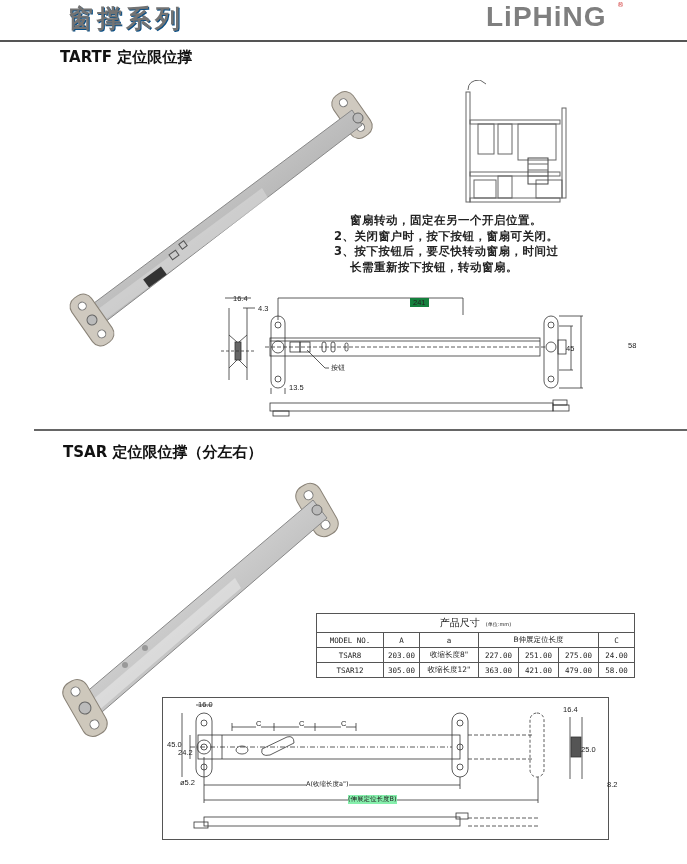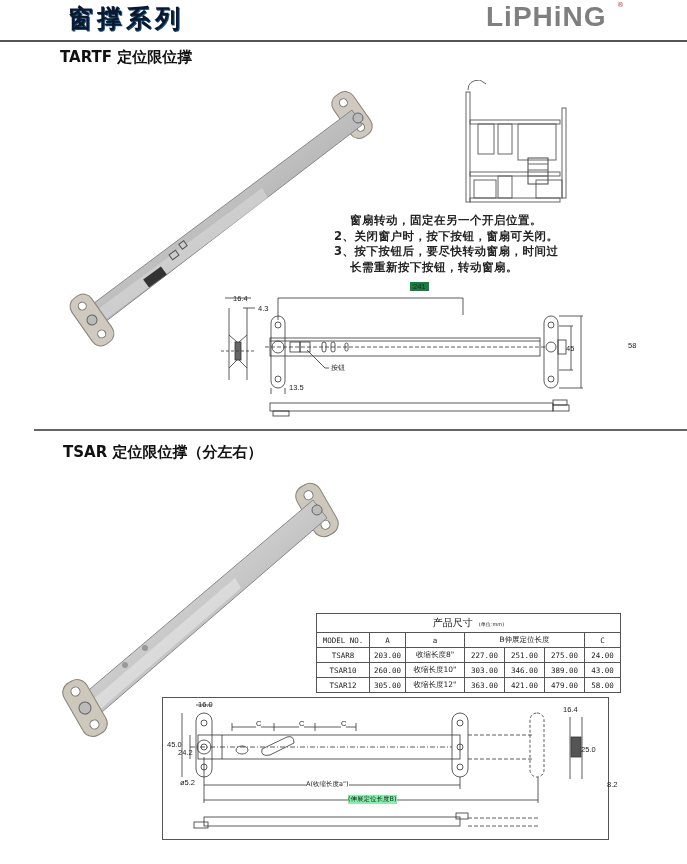--- a/index.html
+++ b/index.html
@@ -1,21 +1,21 @@
 <!DOCTYPE html>
 <html><head>
 <meta charset="utf-8">
 <style>
   * { box-sizing: border-box; margin: 0; padding: 0; }
   html, body { width: 687px; height: 864px; background: #ffffff; overflow: hidden; }
   body { position: relative; font-family: "DejaVu Sans", sans-serif; color: #111; }
   .abs { position: absolute; }
 
   .page-title {
-    left: 68px; top: 2px; font-size: 25px; font-weight: bold; color: #0f172a;
+    left: 68px; top: 2px; font-size: 25px; font-weight: bold; color: #737373;
     letter-spacing: 4px; text-shadow: 1px 1px 0 #0a4f86;
     font-family: "DejaVu Sans", sans-serif;
   }
   .brand-logo {
     left: 486px; top: 1px; font-size: 28px; font-weight: bold; color: #7f7f7f;
     letter-spacing: 1px; font-family: "Liberation Sans", sans-serif;
   }
   .brand-reg { left: 617px; top: 1px; font-size: 7px; color: #d23b3b; }
   .top-rule { left: 0; top: 40px; width: 687px; height: 2px; background: #555; }
   .mid-rule { left: 34px; top: 429px; width: 653px; height: 2px; background: #666; }
@@ -147,21 +147,21 @@
       <line x1="70" y1="98" x2="70" y2="104"></line>
 
     <rect x="55" y="113" width="283" height="8"></rect>
     <rect x="58" y="121" width="16" height="5"></rect>
     <rect x="338" y="110" width="14" height="5"></rect>
     <rect x="338" y="115" width="16" height="6"></rect>
   </g>
 </svg>
 <div class="abs dim" style="left:233px; top:294px;">16.4</div>
 <div class="abs dim" style="left:258px; top:304px;">4.3</div>
-<div class="abs dim" style="left:410px; top:282px; background:#15803d; padding:0 3px;">241</div>
+<div class="abs dim" style="left:410px; top:298px; background:#15803d; padding:0 3px;">241</div>
 <div class="abs dim" style="left:566px; top:344px;">45</div>
 <div class="abs dim" style="left:580px; top:341px;margin-left:48px;">58</div>
 <div class="abs dim" style="left:289px; top:383px;">13.5</div>
 <div class="abs dim" style="left:331px; top:363px; font-family:'DejaVu Sans',sans-serif; font-size:7px;text-align:center;">按钮</div>
 
 <div class="abs mid-rule"></div>
 
 <div class="abs section-title" style="left:63px; top:443px;">TSAR 定位限位撑（分左右）</div>
 
 <svg class="abs" style="left:55px; top:480px;" width="300" height="260">
@@ -191,43 +191,34 @@
 </svg>
 
 <table class="abs spec-table">
   <tbody>
       <tr>
     <td class="caption-cell" colspan="7">
       <span>产品尺寸</span><span class="unit">(单位:mm)</span>
     </td>
   </tr>
   <tr>
-    <th style="width:53px;">MODEL NO.</th>
+    <th style="width:67px;">MODEL NO.</th>
     <th style="width:36px;">A</th>
     <th style="width:59px;">a</th>
     <th colspan="3" style="font-family:'DejaVu Sans',sans-serif;">B伸展定位长度</th>
     <th style="width:36px;">C</th>
   </tr>
   <tr>
     <td>TSAR8</td>
     <td>203.00</td>
     <td style="font-family:'DejaVu Sans',sans-serif;">收缩长度8"</td>
     <td style="width:40px;margin-left:41px;">227.00</td>
     <td style="width:40px;">251.00</td>
     <td style="width:40px;">275.00</td>
     <td>24.00</td>
-  </tr>
-  <tr>
-    <td>TSAR10</td>
-    <td>260.00</td>
-    <td style="font-family:'DejaVu Sans',sans-serif;">收缩长度10"</td>
-    <td>303.00</td>
-    <td>346.00</td>
-    <td>389.00</td>
-    <td>43.00</td>
   </tr>
   <tr>
     <td>TSAR12</td>
     <td>305.00</td>
     <td style="font-family:'DejaVu Sans',sans-serif;">收缩长度12"</td>
     <td>363.00</td>
     <td>421.00</td>
     <td>479.00</td>
     <td>58.00</td>
   </tr>

